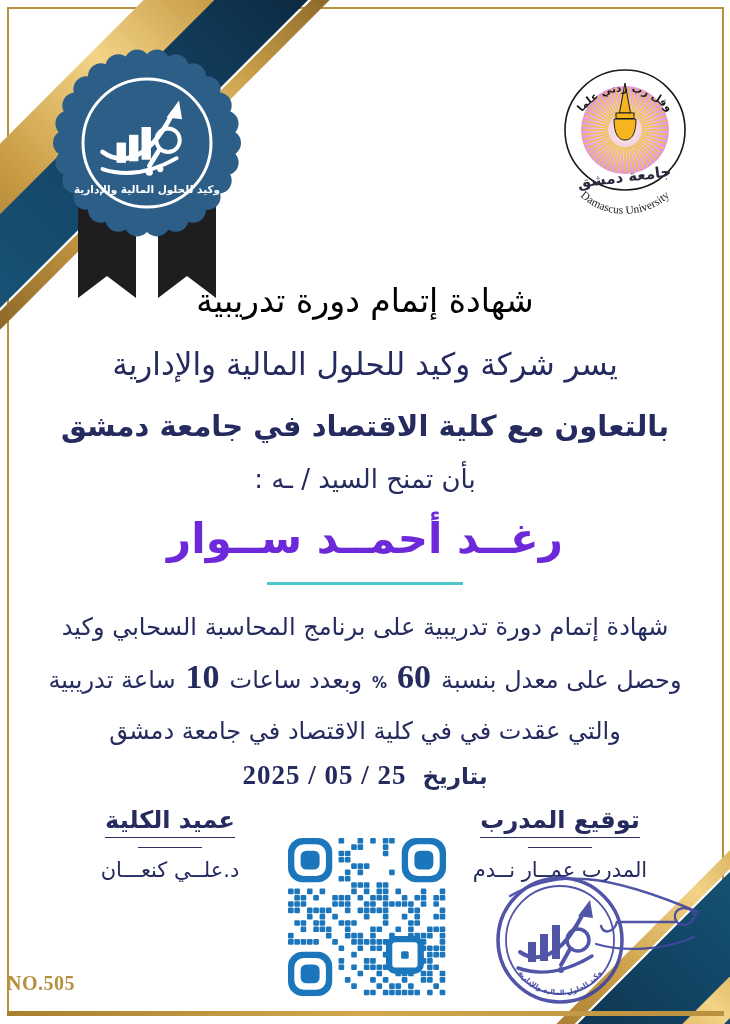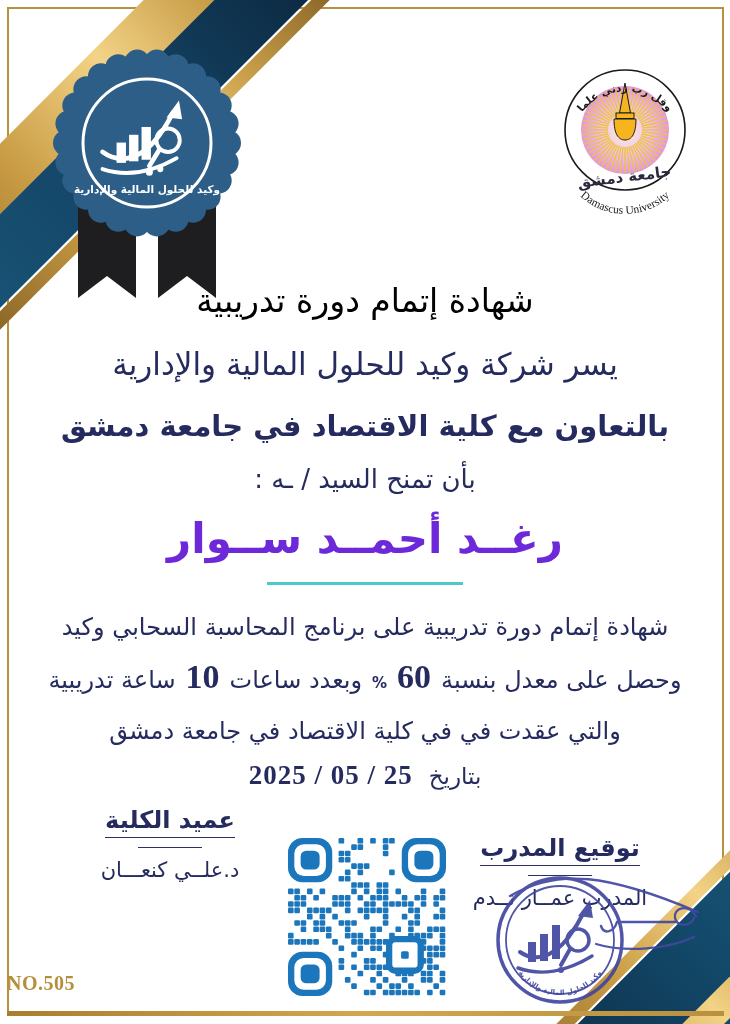--- a/index.html
+++ b/index.html
@@ -33,25 +33,25 @@
   .t-grant{top:464px;font-size:26px;font-weight:500;}
   .t-name{top:514px;font-size:42px;font-weight:800;color:#6d28d9;letter-spacing:1px;}
   .name-underline{position:absolute;left:267px;top:582px;width:196px;height:3px;background:#4cc8ca;z-index:4;}
   .t-body{font-size:24px;font-weight:500;}
   .t-body1{top:613px;}
   .t-score{top:658px;display:flex;justify-content:center;align-items:baseline;gap:10px;}
   .t-score .num{font-family:"Liberation Serif",serif;font-size:34px;font-weight:700;}
   .t-score .pct{font-size:15px;font-weight:700;}
   .t-body3{top:717px;}
   .t-date{top:760px;display:flex;justify-content:center;align-items:baseline;gap:16px;}
-  .t-date .lbl{font-size:23px;font-weight:400;}
+  .t-date .lbl{font-size:23px;font-weight:700;}
   .t-date .val{font-family:"Liberation Serif",serif;font-size:27px;font-weight:700;letter-spacing:1px;direction:ltr;}
   .sig{position:absolute;top:806px;width:230px;text-align:center;direction:rtl;z-index:4;color:#252b5e;}
   .sig-dean{left:55px;}
-  .sig-trainer{left:445px;margin-top:28px;}
+  .sig-trainer{left:445px;}
   .sig .sig-title{display:inline-block;font-size:24px;font-weight:600;padding-bottom:3px;border-bottom:1.5px solid #2c3160;}
   .sig .sig-line{width:64px;height:0;border-top:1.5px solid #2c3160;margin:9px auto 10px auto;}
   .sig .sig-name{font-size:21px;font-weight:500;text-align:center;}
   .serial{position:absolute;left:7px;top:972px;z-index:4;font-family:"Liberation Serif",serif;
           font-size:20px;font-weight:700;color:#b5903c;letter-spacing:0.5px;}
 </style>
 </head>
 <body>
 
 <div class="page">

